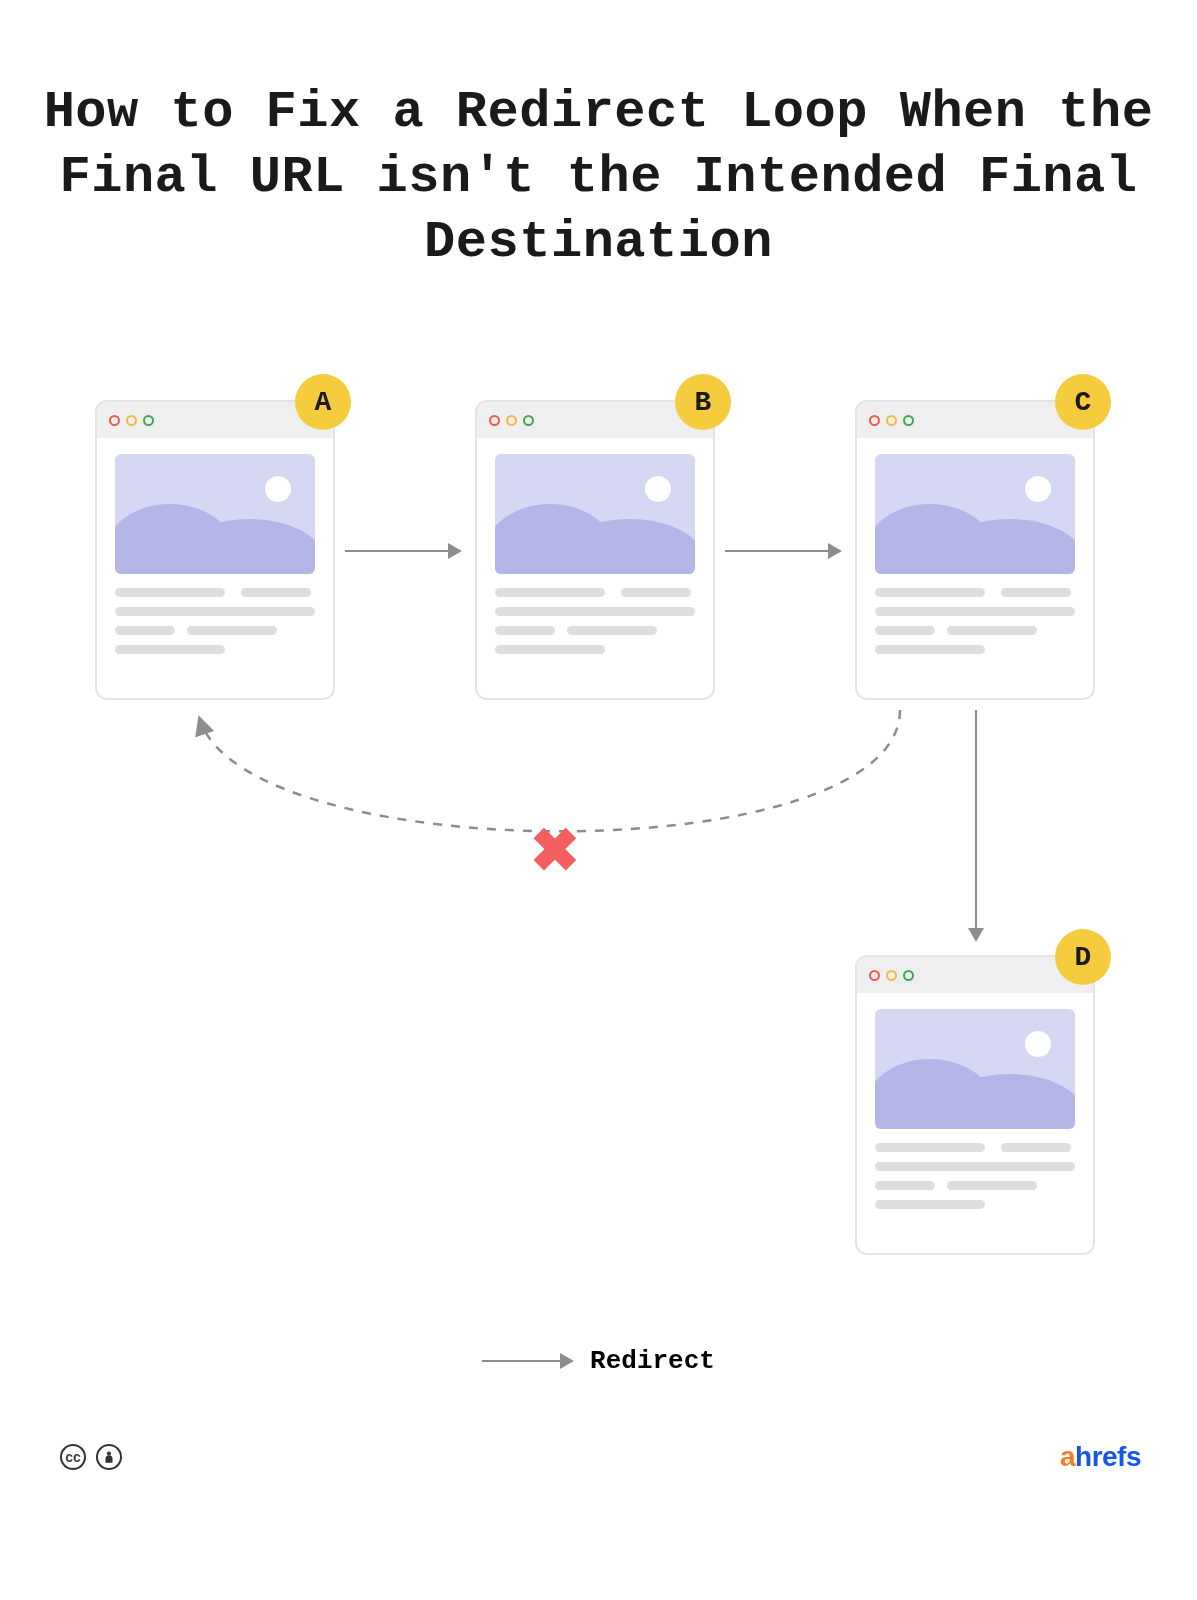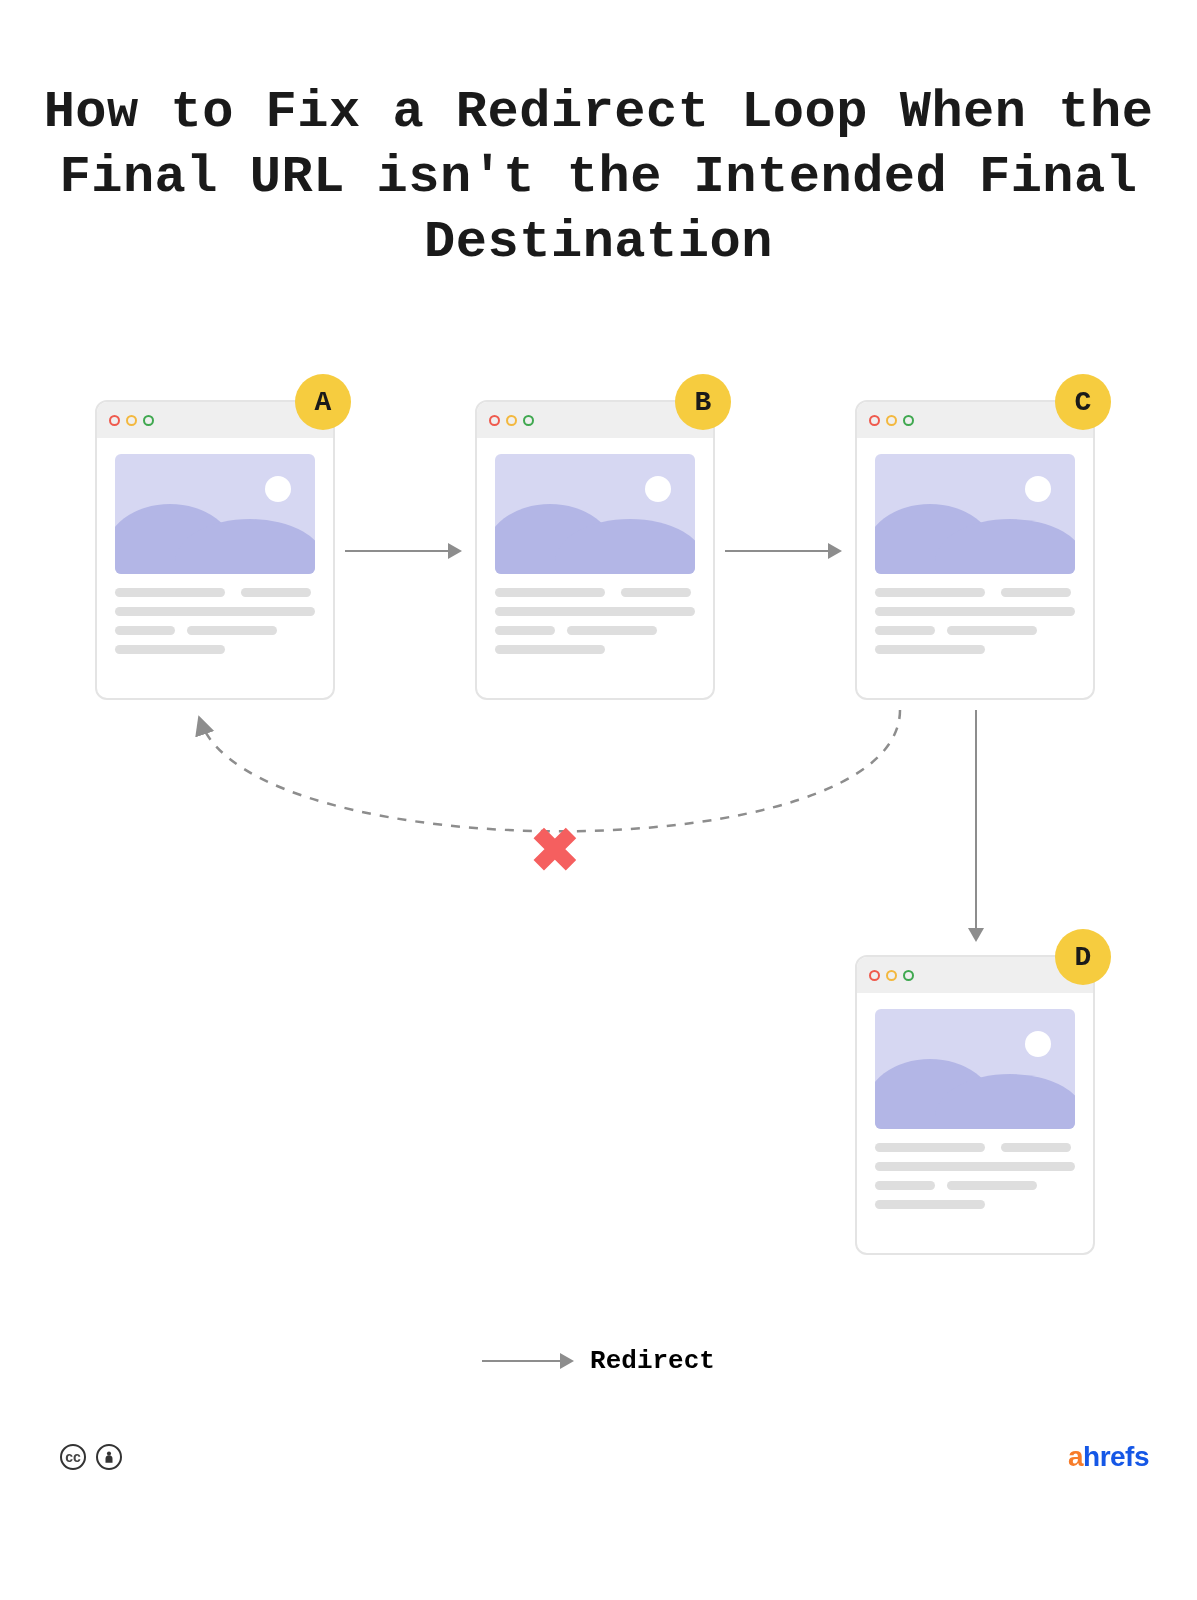--- a/index.html
+++ b/index.html
@@ -77,21 +77,21 @@
   .legend .wrap { display: inline-flex; align-items: center; gap: 18px; }
   .legend .arr { width: 90px; height: 2px; background: #8d8d8d; position: relative; }
   .legend .arr::after {
     content: ""; position: absolute; right: -2px; top: -7px;
     border-left: 14px solid #8d8d8d;
     border-top: 8px solid transparent; border-bottom: 8px solid transparent;
   }
 
   
   .footer {
-    position: absolute; left: 60px; right: 48px; bottom: 60px;
+    position: absolute; left: 60px; right: 56px; bottom: 60px;
     display: flex; justify-content: space-between;
     font-size: 20px; color: #444;
   }
   .footer .left { display: flex; align-items: center; gap: 10px; }
   .cc, .by {
     width: 26px; height: 26px; border: 2px solid #333; border-radius: 50%;
     display: inline-flex; align-items: center; justify-content: center;
     font-size: 14px; font-weight: 700;
   }
   .by svg { width: 14px; height: 14px; }

